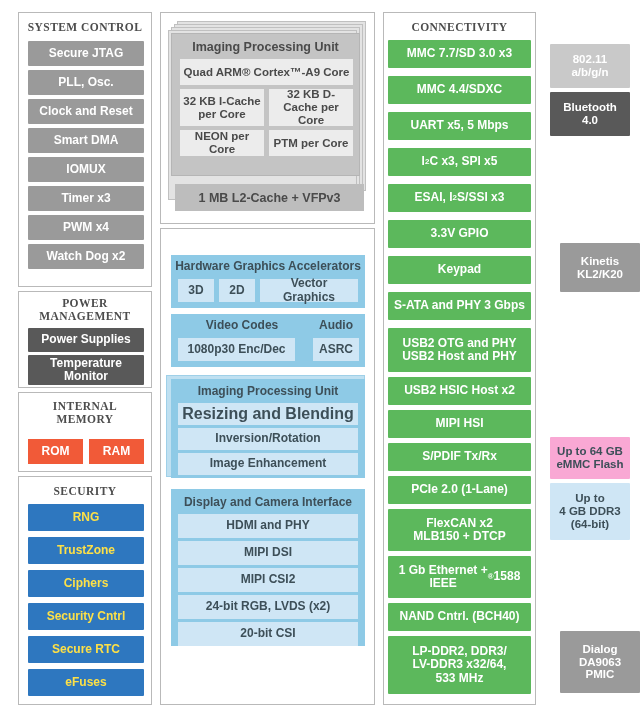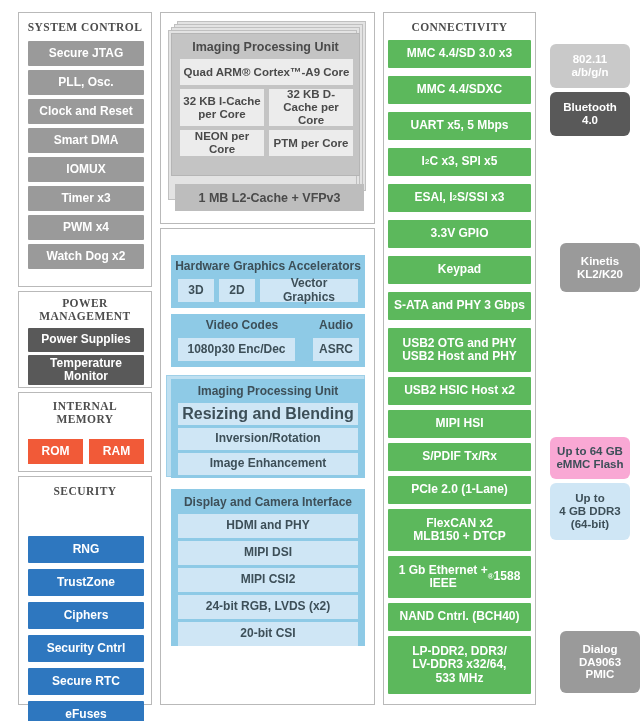--- a/index.html
+++ b/index.html
@@ -36,21 +36,21 @@
     line-height:1.1;
     font-family:Liberation Serif, serif;
   }
 
   
   .grey    {background:#9a9a9a;color:#ffffff;}
   .dgrey   {background:#595959;color:#ffffff;}
   .mgrey   {background:#9a9a9a;color:#ffffff;margin-left:10px;}
   .lgrey   {background:#c9c9c9;color:#ffffff;}
   .orange  {background:#f15a38;color:#ffffff;}
-  .blue    {background:#2e77bf;color:#ffffff;margin-top:32px;}
+  .blue    {background:#2e77bf;color:#fde047;}
   .green   {background:#5cb85c;color:#ffffff;}
   .cpu-wrap{background:#c4c4c4;}
   .cpu-sub {background:#ececec;color:#4a4a4a;}
   .cpu-bar {background:#bdbdbd;color:#4a4a4a;}
   .mm-out  {background:#8ecae6;color:#3d4f58;}
   .mm-in   {background:#cfe6f5;color:#3d4f58;}
   .cyan-d  {background:#f9a8d4;color:#3d4f58;}
   .cyan-l  {background:#cfe6f5;color:#3d4f58;}
 
   
@@ -71,21 +71,21 @@
   
   .stack{position:absolute;}
   .stack .lay{
     position:absolute;box-sizing:border-box;
     background:#e3e3e3;border:1px solid #c0c0c0;
   }
 
   
   .ext{
     position:absolute;left:550px;width:80px;
-    font-size:11.5px;border-radius:6px;
+    font-size:11.5px;border-radius:1px;
   }
 
   
   .gblk{
     position:absolute;left:388px;width:143px;
     font-size:12px;border-radius:1px;
   }
   sup{font-size:8px;vertical-align:super;font-weight:bold;line-height:0;}
 </style>
 </head>
@@ -187,21 +187,21 @@
       <div class="blk mm-in" style="position:absolute;left:7px;top:79px;width:180px;height:24px;font-size:12px">MIPI CSI2</div>
       <div class="blk mm-in" style="position:absolute;left:7px;top:106px;width:180px;height:24px;font-size:12px">24-bit RGB, LVDS (x2)</div>
       <div class="blk mm-in" style="position:absolute;left:7px;top:133px;width:180px;height:24px;font-size:12px">20-bit CSI</div>
     </div>
   </div>
 
   <div class="panel" style="left:383px;top:12px;width:153px;height:693px;">
     <div class="panel-title" style="position:absolute;left:0;top:8px;width:100%">CONNECTIVITY</div>
   </div>
 
-  <div class="blk gblk green" style="top:40px;height:28px">MMC 4.4/SD 3.0 x3</div>
+  <div class="blk gblk green" style="top:40px;height:28px">MMC 7.7/SD 3.0 x3</div>
   <div class="blk gblk green" style="top:76px;height:28px">MMC 4.4/SDXC</div>
   <div class="blk gblk green" style="top:112px;height:28px">UART x5, 5 Mbps</div>
   <div class="blk gblk green" style="top:148px;height:28px">I<sup>2</sup>C x3, SPI x5</div>
   <div class="blk gblk green" style="top:184px;height:28px">ESAI, I<sup>2</sup>S/SSI x3</div>
   <div class="blk gblk green" style="top:220px;height:28px">3.3V GPIO</div>
   <div class="blk gblk green" style="top:256px;height:28px">Keypad</div>
   <div class="blk gblk green" style="top:292px;height:28px">S-ATA and PHY 3 Gbps</div>
   <div class="blk gblk green" style="top:328px;height:44px">USB2 OTG and PHY USB2 Host and PHY</div>
   <div class="blk gblk green" style="top:377px;height:28px">USB2 HSIC Host x2</div>
   <div class="blk gblk green" style="top:410px;height:28px">MIPI HSI</div>

